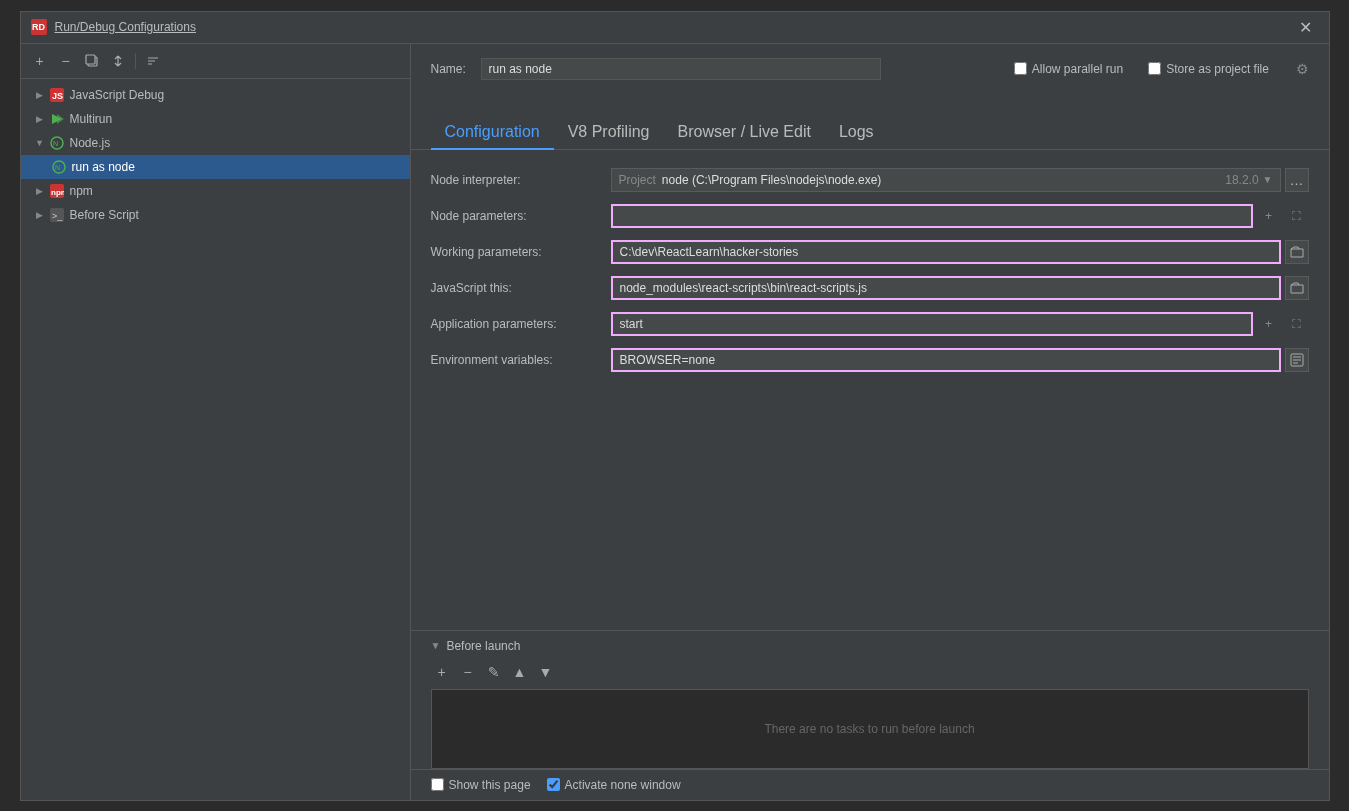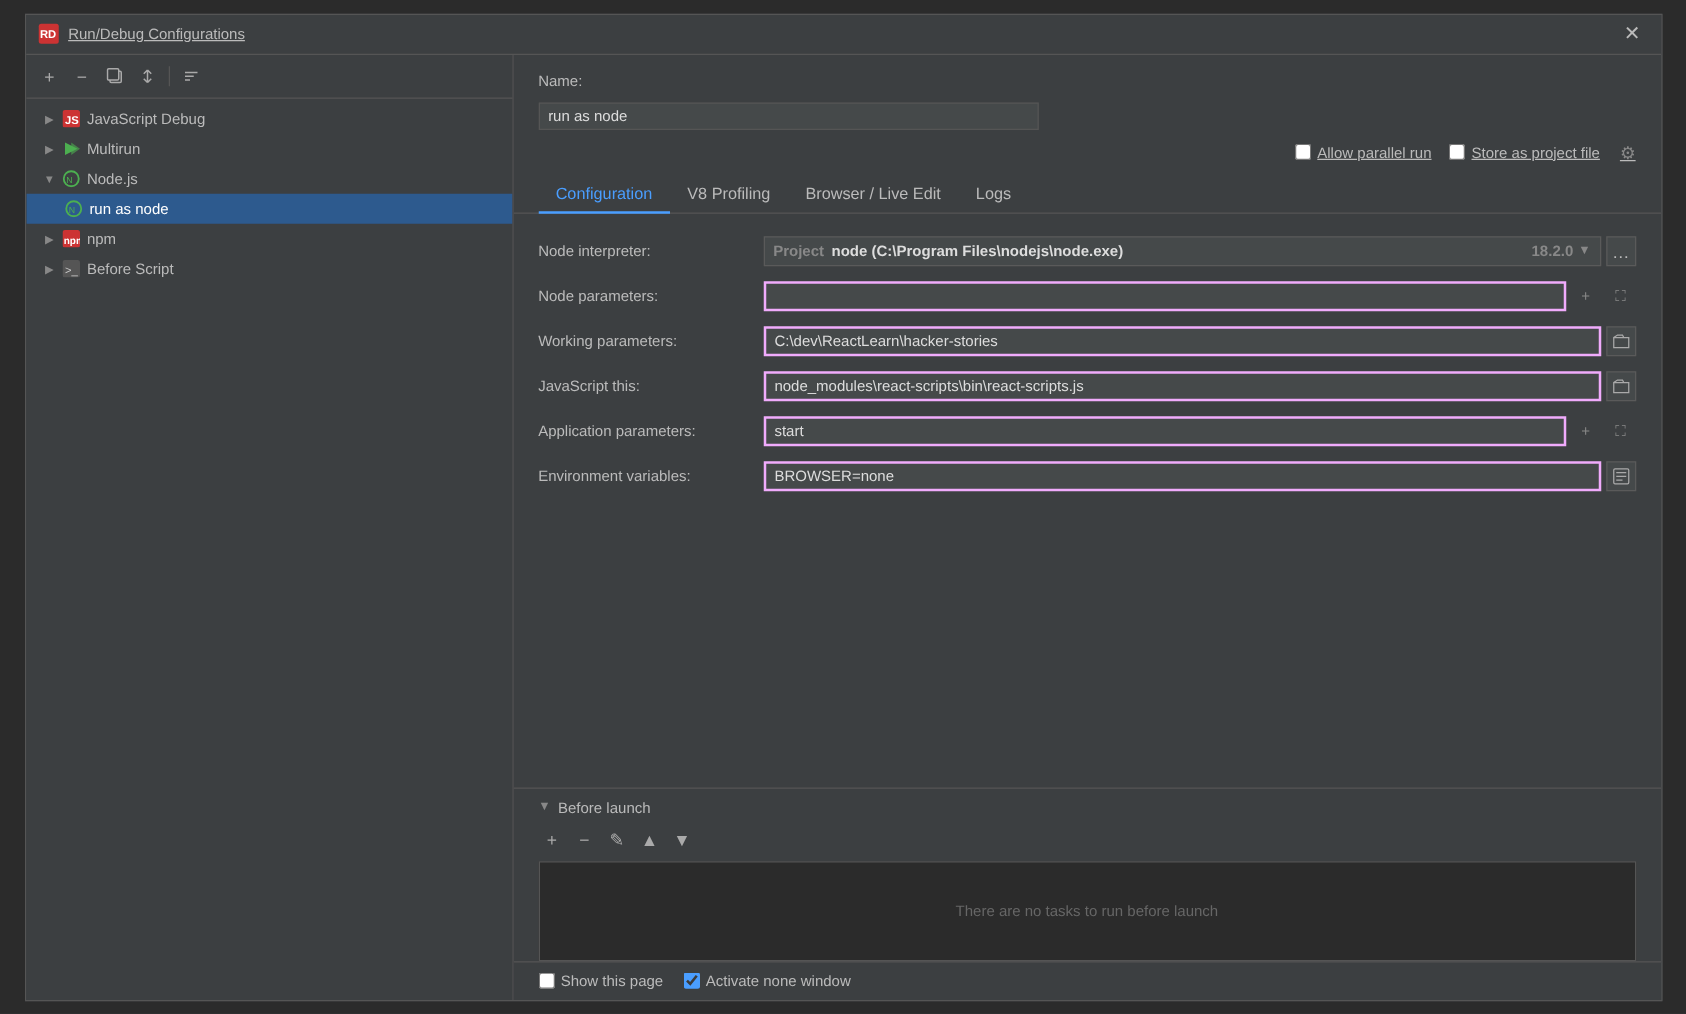--- a/index.html
+++ b/index.html
@@ -140,45 +140,44 @@
     .icon-runasnode { color: #4caf50; font-size: 10px; }
     
     .right-panel {
       flex: 1;
       display: flex;
       flex-direction: column;
       background: #3c3f41;
     }
     .name-row {
       display: flex;
+      align-items: center;
       padding: 14px 20px 10px 20px;
       gap: 10px;
       flex-shrink: 0;
-      flex-direction: column;
     }
     .name-label {
       color: #bbb;
       min-width: 40px;
     }
     .name-input {
       flex: 1;
       max-width: 400px;
       background: #45494a;
       border: 1px solid #555;
       color: #ddd;
       padding: 3px 7px;
       font-size: 12px;
       outline: none;
     }
     .checkbox-group {
       display: flex;
       align-items: center;
-      gap: 14px;
+      gap: 25px;
       margin-left: auto;
-      text-decoration: underline;
     }
     .checkbox-item {
       display: flex;
       align-items: center;
       gap: 5px;
       cursor: pointer;
     }
     .checkbox-item input[type=checkbox] {
       cursor: pointer;
       accent-color: #4a9eff;
@@ -193,23 +192,24 @@
     .tabs-bar {
       display: flex;
       border-bottom: 1px solid #555;
       padding: 0 20px;
       flex-shrink: 0;
     }
     .tab {
       padding: 7px 14px;
       cursor: pointer;
       color: #bbb;
-      font-size: 13px;
+      font-size: 16px;
       border-bottom: 2px solid transparent;
       margin-bottom: -1px;
+      margin-top: 26px;
     }
     .tab.active {
       color: #4a9eff;
       border-bottom: 2px solid #4a9eff;
     }
     
     .form-area {
       flex: 1;
       padding: 16px 20px;
       overflow-y: auto;
@@ -500,21 +500,21 @@
         <div class="tab">V8 Profiling</div>
         <div class="tab">Browser / Live Edit</div>
         <div class="tab">Logs</div>
       </div>
 
       <div class="form-area">
 
         <div class="form-row">
           <span class="form-label">Node interpreter:</span>
           <div class="form-control">
-            <div class="interpreter-select" style="flex:1; display:flex; align-items:center; height:24px; padding: 0 7px; background:#45494a; border:1px solid #5a5a5a; color:#ddd; font-size:12px;font-weight:bold;">
+            <div class="interpreter-select" style="flex:1; display:flex; align-items:center; height:24px; padding: 0 7px; background:#45494a; border:1px solid #5a5a5a; color:#ddd; font-size:12px;">
               <span class="project-label" style="color:#888; margin-right:6px;">Project</span>
               <span>node (C:\Program Files\nodejs\node.exe)</span>
               <span style="flex:1"></span>
               <span class="version-badge" style="color:#888; margin-right:4px;">18.2.0</span>
               <span class="dropdown-arrow">▼</span>
             </div>
             <div class="icon-btn">…</div>
           </div>
         </div>
 

